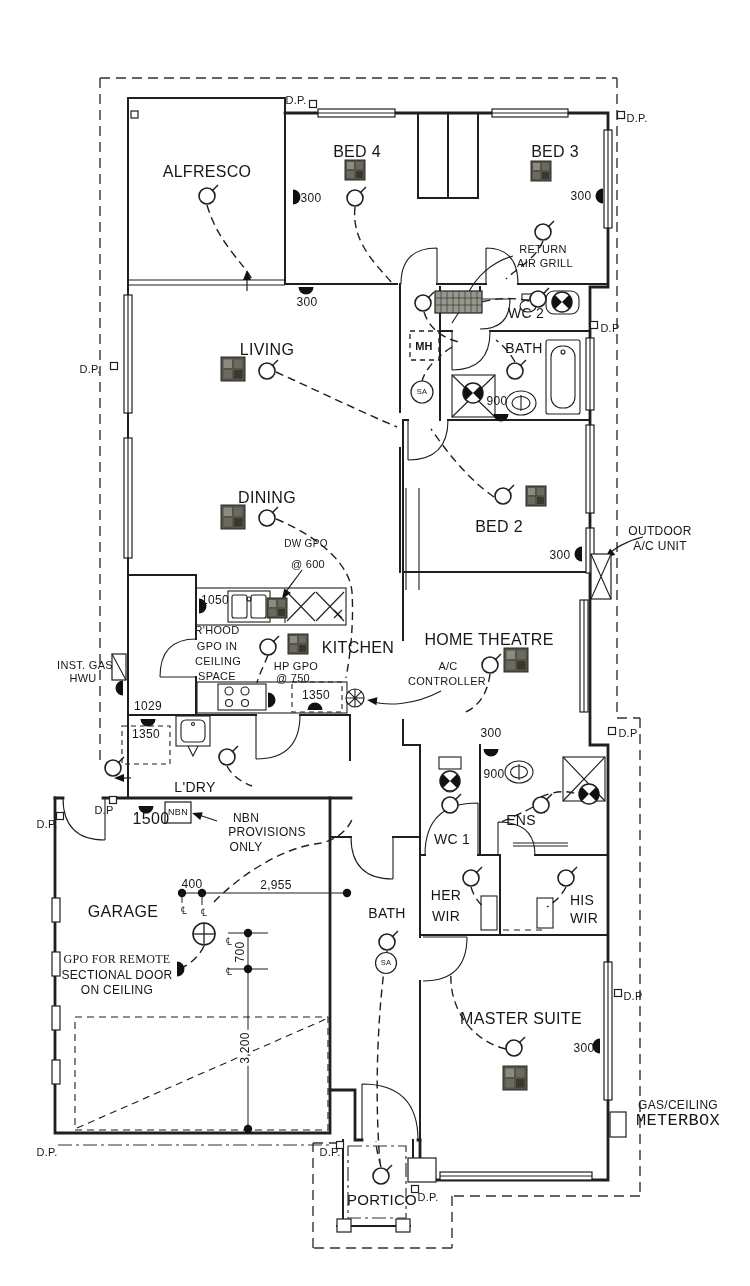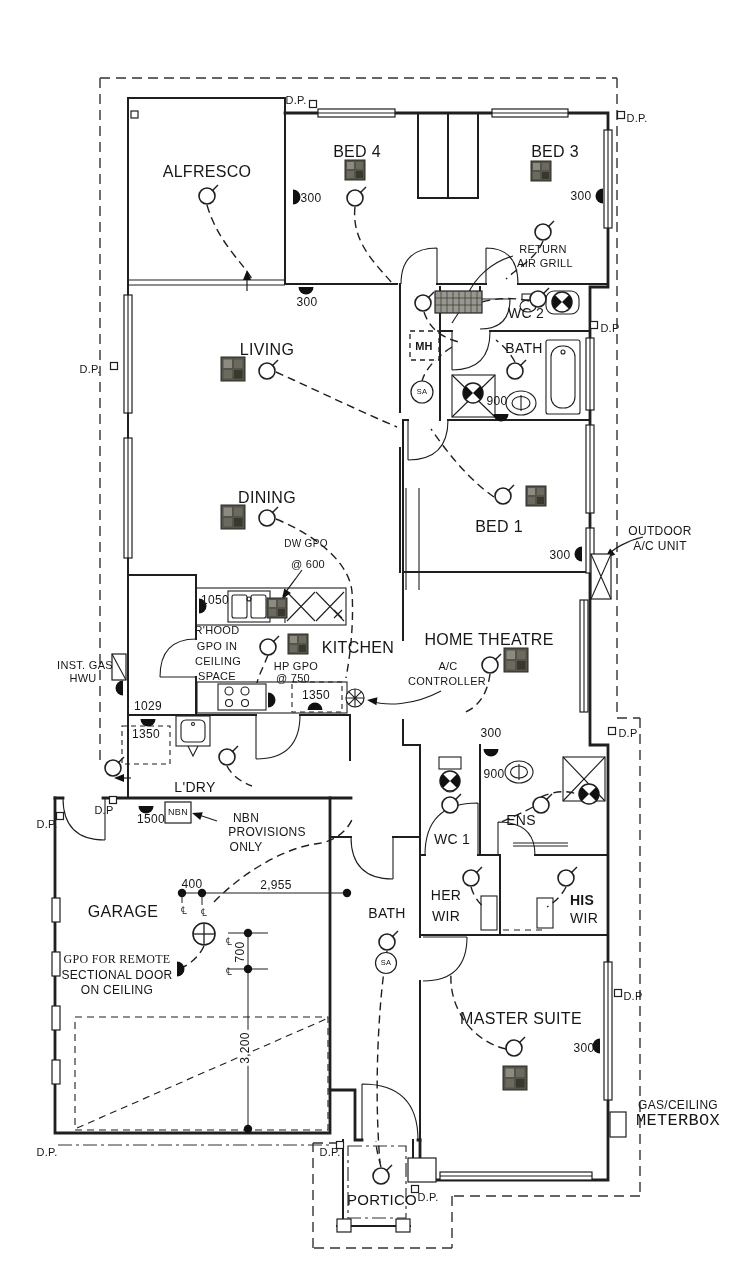--- a/index.html
+++ b/index.html
@@ -392,28 +392,28 @@
 </svg>
 
 <div id="labels">
       <div class="lbl" style="left: 207px; top: 172px; font-size: 16px; transform: translate(-50%, -50%);">ALFRESCO</div>
       <div class="lbl" style="left: 357px; top: 152px; font-size: 16px; transform: translate(-50%, -50%);">BED 4</div>
       <div class="lbl" style="left: 542px; top: 152px; font-size: 16px; transform: translate(-50%, -50%); margin-left: 13px;">BED 3</div>
       <div class="lbl" style="left: 267px; top: 350px; font-size: 16px; transform: translate(-50%, -50%);">LIVING</div>
       <div class="lbl" style="left: 267px; top: 498px; font-size: 16px; transform: translate(-50%, -50%);">DINING</div>
       <div class="lbl" style="left: 358px; top: 648px; font-size: 16px; transform: translate(-50%, -50%);">KITCHEN</div>
       <div class="lbl" style="left: 489px; top: 640px; font-size: 16px; transform: translate(-50%, -50%);">HOME THEATRE</div>
-      <div class="lbl" style="left: 499px; top: 527px; font-size: 16px; transform: translate(-50%, -50%);">BED 1</div>
+      <div class="lbl" style="left: 499px; top: 527px; font-size: 16px; transform: translate(-50%, -50%);">BED 2</div>
       <div class="lbl" style="left: 524px; top: 348px; font-size: 14px; transform: translate(-50%, -50%);">BATH</div>
       <div class="lbl" style="left: 526px; top: 313px; font-size: 14px; transform: translate(-50%, -50%);">WC 2</div>
       <div class="lbl" style="left: 452px; top: 839px; font-size: 14px; transform: translate(-50%, -50%);">WC 1</div>
       <div class="lbl" style="left: 521px; top: 820px; font-size: 14px; transform: translate(-50%, -50%);">ENS</div>
       <div class="lbl" style="left: 446px; top: 895px; font-size: 14px; transform: translate(-50%, -50%);">HER</div>
       <div class="lbl" style="left: 446px; top: 916px; font-size: 14px; transform: translate(-50%, -50%);">WIR</div>
-      <div class="lbl" style="left: 582px; top: 900px; font-size: 14px; transform: translate(-50%, -50%); font-weight: bold;">HIS</div>
+      <div class="lbl" style="left: 582px; top: 900px; font-size: 14px; transform: translate(-50%, -50%);">HIS</div>
       <div class="lbl" style="left: 584px; top: 918px; font-size: 14px; transform: translate(-50%, -50%);">WIR</div>
       <div class="lbl" style="left: 521px; top: 1019px; font-size: 16px; transform: translate(-50%, -50%);">MASTER SUITE</div>
       <div class="lbl" style="left: 123px; top: 912px; font-size: 16px; transform: translate(-50%, -50%);">GARAGE</div>
       <div class="lbl" style="left: 387px; top: 913px; font-size: 14px; transform: translate(-50%, -50%);">BATH</div>
       <div class="lbl" style="left: 195px; top: 787px; font-size: 14px; transform: translate(-50%, -50%);">L'DRY</div>
       <div class="lbl" style="left: 382px; top: 1199px; font-size: 15px; transform: translate(-50%, -50%);">PORTICO</div>
       <div class="lbl" style="left: 543px; top: 249px; font-size: 11px; transform: translate(-50%, -50%);">RETURN</div>
       <div class="lbl" style="left: 545px; top: 263px; font-size: 11px; transform: translate(-50%, -50%);">AIR GRILL</div>
       <div class="lbl" style="left: 306px; top: 544px; font-size: 10px; transform: translate(-50%, -50%);">DW GPO</div>
       <div class="lbl" style="left: 308px; top: 564px; font-size: 11px; transform: translate(-50%, -50%);">@ 600</div>
@@ -446,21 +446,21 @@
       <div class="lbl" style="left: 581px; top: 196px; font-size: 12px; transform: translate(-50%, -50%);">300</div>
       <div class="lbl" style="left: 560px; top: 555px; font-size: 12px; transform: translate(-50%, -50%);">300</div>
       <div class="lbl" style="left: 491px; top: 733px; font-size: 12px; transform: translate(-50%, -50%);">300</div>
       <div class="lbl" style="left: 494px; top: 774px; font-size: 12px; transform: translate(-50%, -50%);">900</div>
       <div class="lbl" style="left: 497px; top: 401px; font-size: 12px; transform: translate(-50%, -50%);">900</div>
       <div class="lbl" style="left: 584px; top: 1048px; font-size: 12px; transform: translate(-50%, -50%);">300</div>
       <div class="lbl" style="left: 215px; top: 600px; font-size: 12px; transform: translate(-50%, -50%);">1050</div>
       <div class="lbl" style="left: 112px; top: 706px; font-size: 12px; transform: translate(-50%, -50%); margin-left: 36px;">1029</div>
       <div class="lbl" style="left: 146px; top: 734px; font-size: 12px; transform: translate(-50%, -50%);">1350</div>
       <div class="lbl" style="left: 316px; top: 695px; font-size: 12px; transform: translate(-50%, -50%);">1350</div>
-      <div class="lbl" style="left: 151px; top: 819px; font-size: 12px; transform: translate(-50%, -50%);">1500</div>
+      <div class="lbl" style="left: 151px; top: 819px; font-size: 16px; transform: translate(-50%, -50%);">1500</div>
       <div class="lbl" style="left: 192px; top: 884px; font-size: 12px; transform: translate(-50%, -50%);">400</div>
       <div class="lbl" style="left: 276px; top: 885px; font-size: 12px; transform: translate(-50%, -50%);">2,955</div>
       <div class="lbl bg" style="left: 240px; top: 952px; font-size: 12px; transform: translate(-50%, -50%) rotate(-90deg);">700</div>
       <div class="lbl bg" style="left: 245px; top: 1048px; font-size: 12px; transform: translate(-50%, -50%) rotate(-90deg);">3,200</div>
       <div class="lbl" style="left: 184px; top: 910px; font-size: 11px; transform: translate(-50%, -50%);">℄</div>
       <div class="lbl" style="left: 204px; top: 912px; font-size: 11px; transform: translate(-50%, -50%);">℄</div>
       <div class="lbl" style="left: 229px; top: 941px; font-size: 11px; transform: translate(-50%, -50%);">℄</div>
       <div class="lbl" style="left: 229px; top: 971px; font-size: 11px; transform: translate(-50%, -50%);">℄</div>
       <div class="lbl" style="left: 296px; top: 100px; font-size: 11px; transform: translate(-50%, -50%);">D.P.</div>
       <div class="lbl" style="left: 637px; top: 118px; font-size: 11px; transform: translate(-50%, -50%);">D.P.</div>

